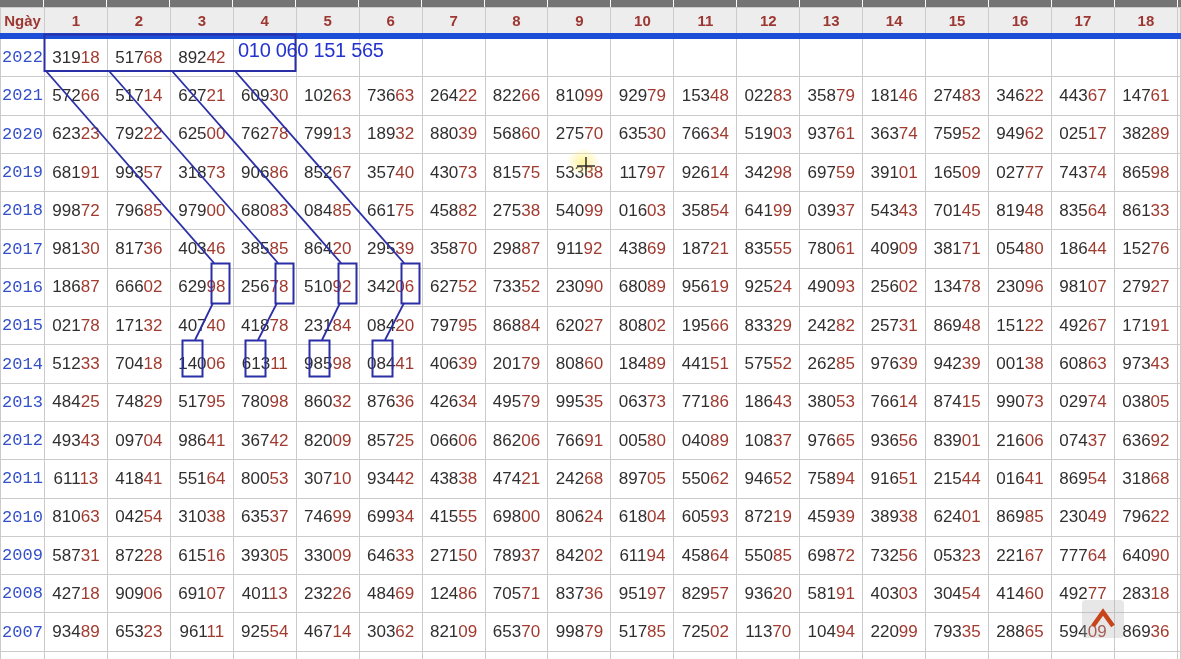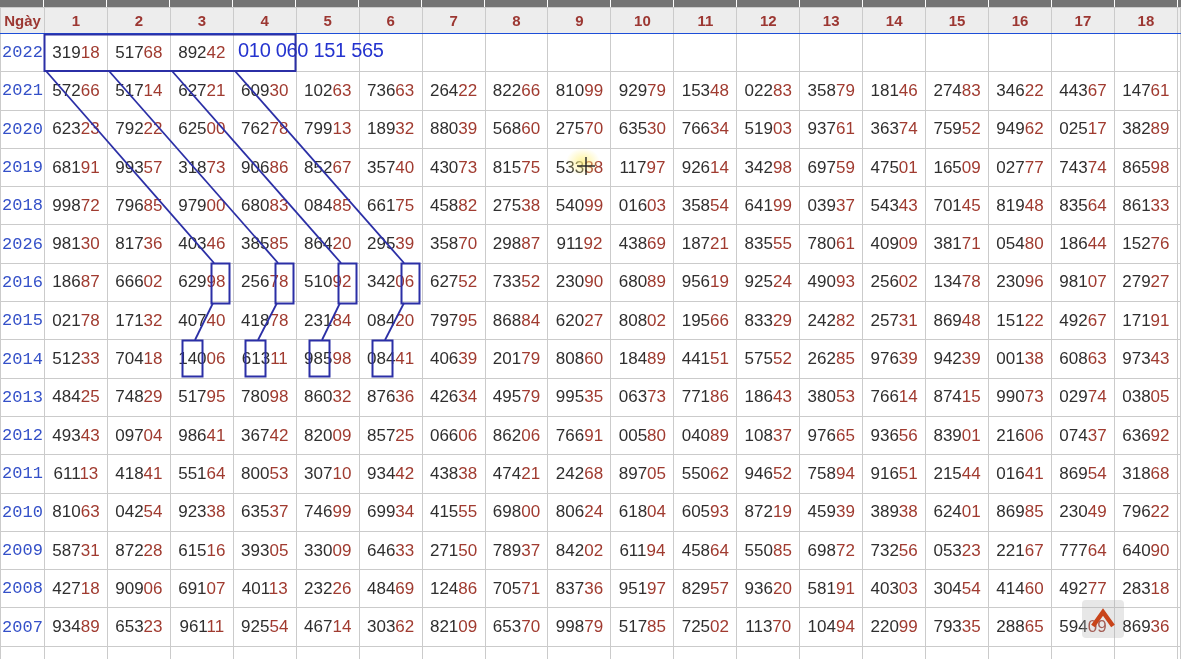--- a/index.html
+++ b/index.html
@@ -15,21 +15,21 @@
   }
   table.grid{
     position:absolute;left:0;top:7px;border-collapse:collapse;table-layout:fixed;
   }
   table.grid th,table.grid td{
     border:1px solid #cbcbcb;padding:0;text-align:center;vertical-align:middle;
     overflow:hidden;white-space:nowrap;
   }
   table.grid th{
     height:25px;background:#ededed;color:var(--hdr,#9c3732);
-    font-size:15px;font-weight:bold;border-bottom:1px solid #1d4ed8;
+    font-size:15px;font-weight:bold;border-bottom:6px solid #1d4ed8;
   }
   table.grid td{height:37.3px;font-size:17px;background:#fff;}
   td.year{color:var(--yr,#3450c8);font-size:15.5px;font-family:Liberation Mono, monospace;}
   td.num .d{color:var(--dk,#2f2f2f);}
   td.num .r{color:var(--rd,#a03b30);}
   td.green{background:var(--grn,#e6efde);}
   td.orange{background:var(--org,#f4a93c);}
   td.oblock{background:var(--org,#f4a93c);border-left-color:var(--org,#f4a93c);border-right-color:var(--org,#f4a93c);margin-top:24px;}
   td.sliver{border-left:1px solid #cbcbcb;background:#fff;}
   .bluetext{
@@ -177,21 +177,21 @@
             <td class="num"><span class="d">906</span><span class="r">86</span></td>
             <td class="num"><span class="d">852</span><span class="r">67</span></td>
             <td class="num"><span class="d">357</span><span class="r">40</span></td>
             <td class="num"><span class="d">430</span><span class="r">73</span></td>
             <td class="num"><span class="d">815</span><span class="r">75</span></td>
             <td class="num green"><span class="d">533</span><span class="r">38</span></td>
             <td class="num"><span class="d">117</span><span class="r">97</span></td>
             <td class="num"><span class="d">926</span><span class="r">14</span></td>
             <td class="num"><span class="d">342</span><span class="r">98</span></td>
             <td class="num"><span class="d">697</span><span class="r">59</span></td>
-            <td class="num"><span class="d">475</span><span class="r">01</span></td>
+            <td class="num"><span class="d">391</span><span class="r">01</span></td>
             <td class="num"><span class="d">165</span><span class="r">09</span></td>
             <td class="num green"><span class="d">027</span><span class="r">77</span></td>
             <td class="num"><span class="d">743</span><span class="r">74</span></td>
             <td class="num"><span class="d">865</span><span class="r">98</span></td>
             <td class="sliver"></td>
           </tr>
           <tr>
             <td class="year">2018</td>
             <td class="num"><span class="d">998</span><span class="r">72</span></td>
             <td class="num"><span class="d">796</span><span class="r">85</span></td>
@@ -207,21 +207,21 @@
             <td class="num"><span class="d">641</span><span class="r">99</span></td>
             <td class="num"><span class="d">039</span><span class="r">37</span></td>
             <td class="num"><span class="d">543</span><span class="r">43</span></td>
             <td class="num"><span class="d">701</span><span class="r">45</span></td>
             <td class="num"><span class="d">819</span><span class="r">48</span></td>
             <td class="num green"><span class="d">835</span><span class="r">64</span></td>
             <td class="num"><span class="d">861</span><span class="r">33</span></td>
             <td class="sliver"></td>
           </tr>
           <tr>
-            <td class="year">2026</td>
+            <td class="year">2017</td>
             <td class="num"><span class="d">981</span><span class="r">30</span></td>
             <td class="num"><span class="d">817</span><span class="r">36</span></td>
             <td class="num"><span class="d">403</span><span class="r">46</span></td>
             <td class="num green"><span class="d">385</span><span class="r">85</span></td>
             <td class="num"><span class="d">864</span><span class="r">20</span></td>
             <td class="num"><span class="d">295</span><span class="r">39</span></td>
             <td class="num"><span class="d">358</span><span class="r">70</span></td>
             <td class="num"><span class="d">298</span><span class="r">87</span></td>
             <td class="num"><span class="d">911</span><span class="r">92</span></td>
             <td class="num"><span class="d">438</span><span class="r">69</span></td>
@@ -364,21 +364,21 @@
             <td class="num"><span class="d">215</span><span class="r">44</span></td>
             <td class="num"><span class="d">016</span><span class="r">41</span></td>
             <td class="num"><span class="d">869</span><span class="r">54</span></td>
             <td class="num"><span class="d">318</span><span class="r">68</span></td>
             <td class="sliver"></td>
           </tr>
           <tr>
             <td class="year">2010</td>
             <td class="num"><span class="d">810</span><span class="r">63</span></td>
             <td class="num"><span class="d">042</span><span class="r">54</span></td>
-            <td class="num"><span class="d">923</span><span class="r">38</span></td>
+            <td class="num"><span class="d">310</span><span class="r">38</span></td>
             <td class="num"><span class="d">635</span><span class="r">37</span></td>
             <td class="num"><span class="d">746</span><span class="r">99</span></td>
             <td class="num green"><span class="d">699</span><span class="r">34</span></td>
             <td class="num"><span class="d">415</span><span class="r">55</span></td>
             <td class="num"><span class="d">698</span><span class="r">00</span></td>
             <td class="num"><span class="d">806</span><span class="r">24</span></td>
             <td class="num"><span class="d">618</span><span class="r">04</span></td>
             <td class="num"><span class="d">605</span><span class="r">93</span></td>
             <td class="num"><span class="d">872</span><span class="r">19</span></td>
             <td class="num green"><span class="d">459</span><span class="r">39</span></td>

